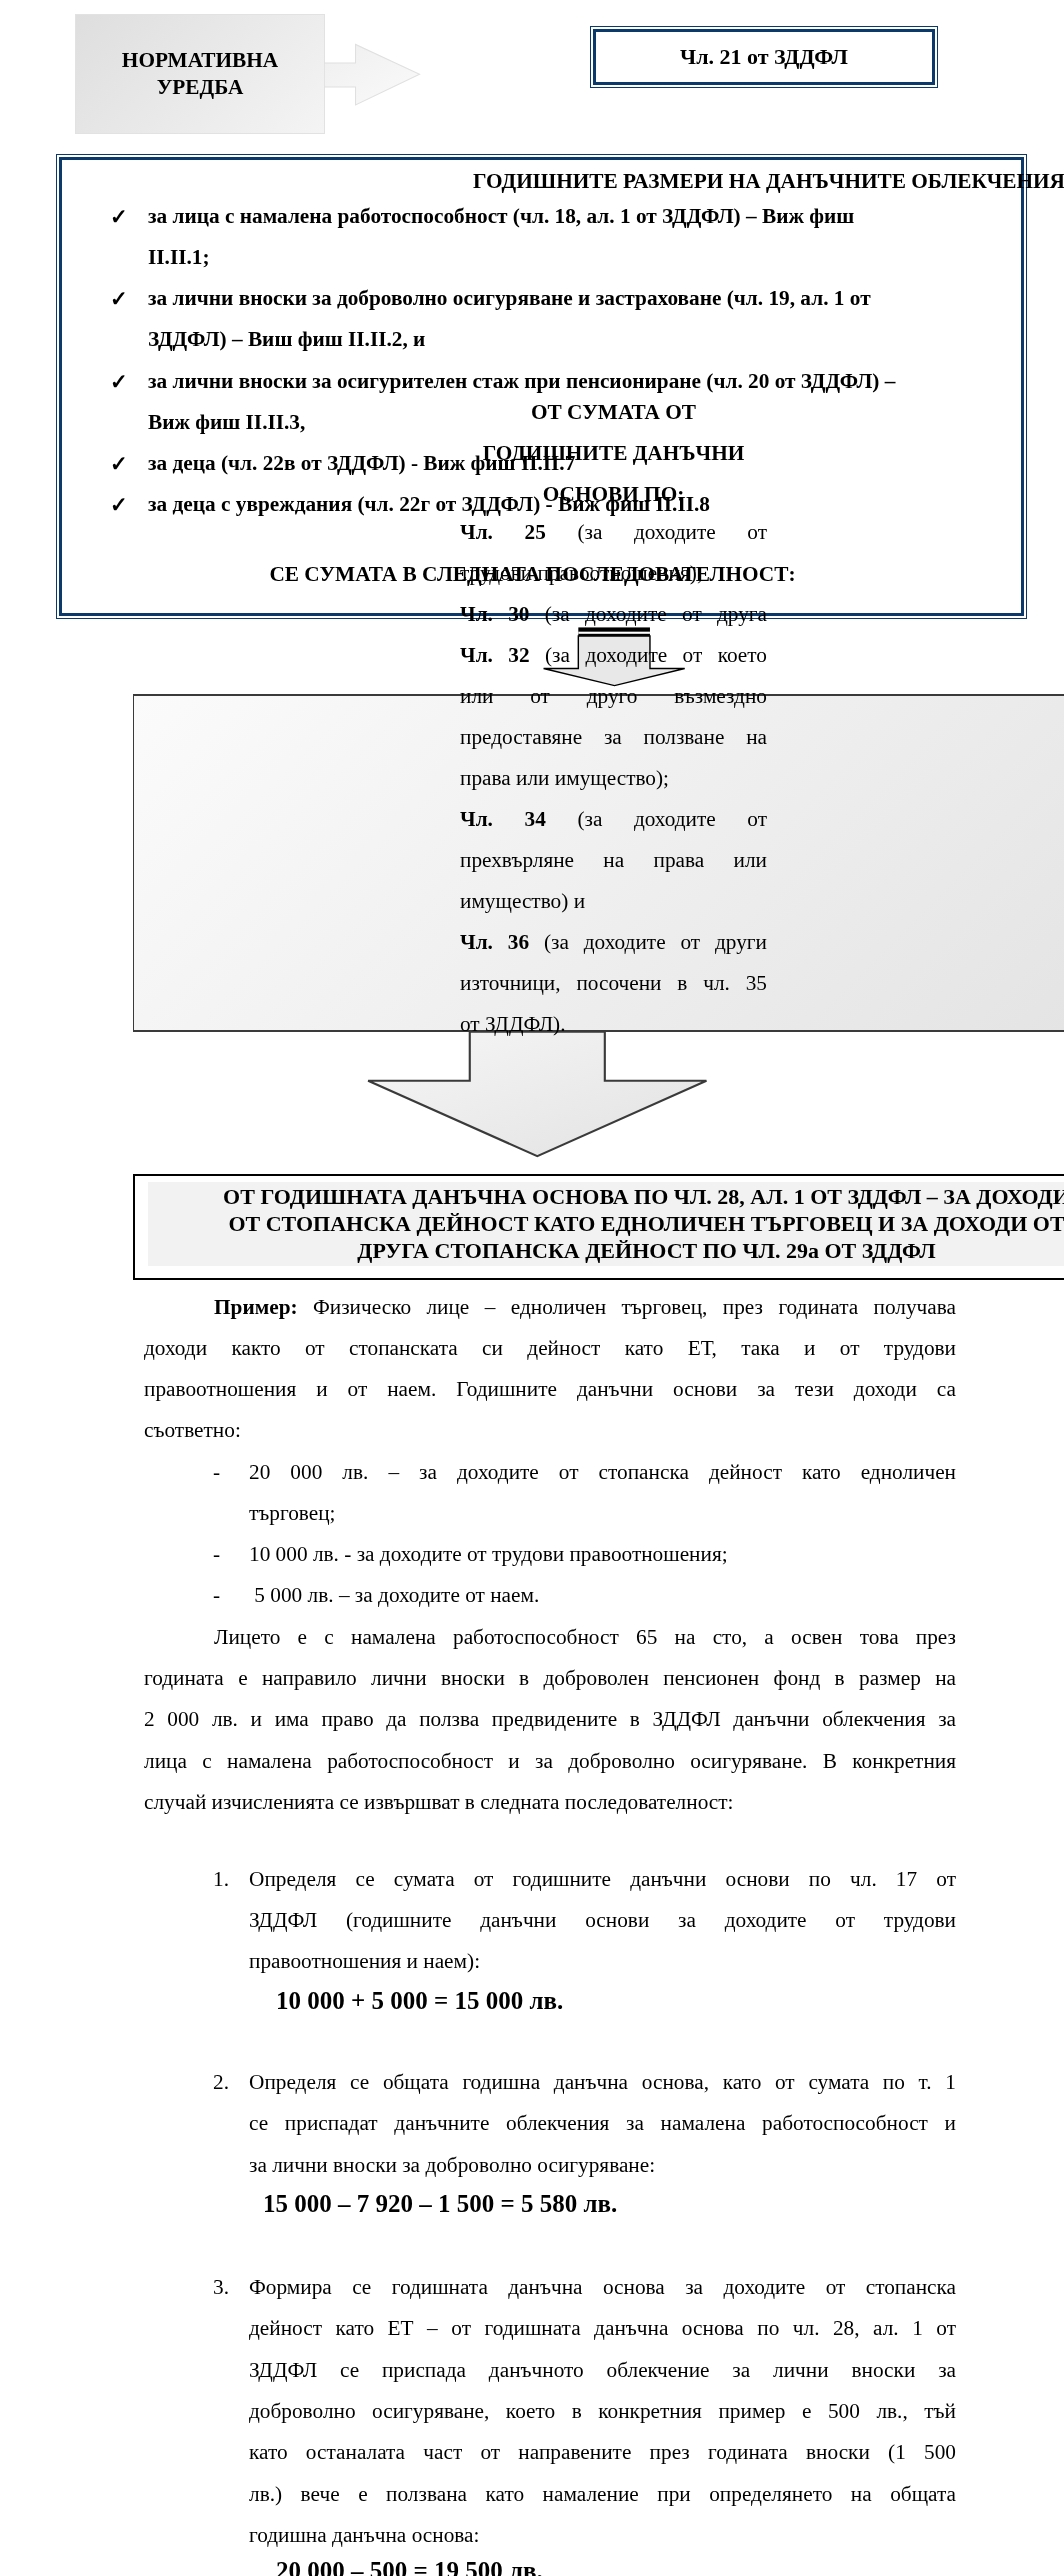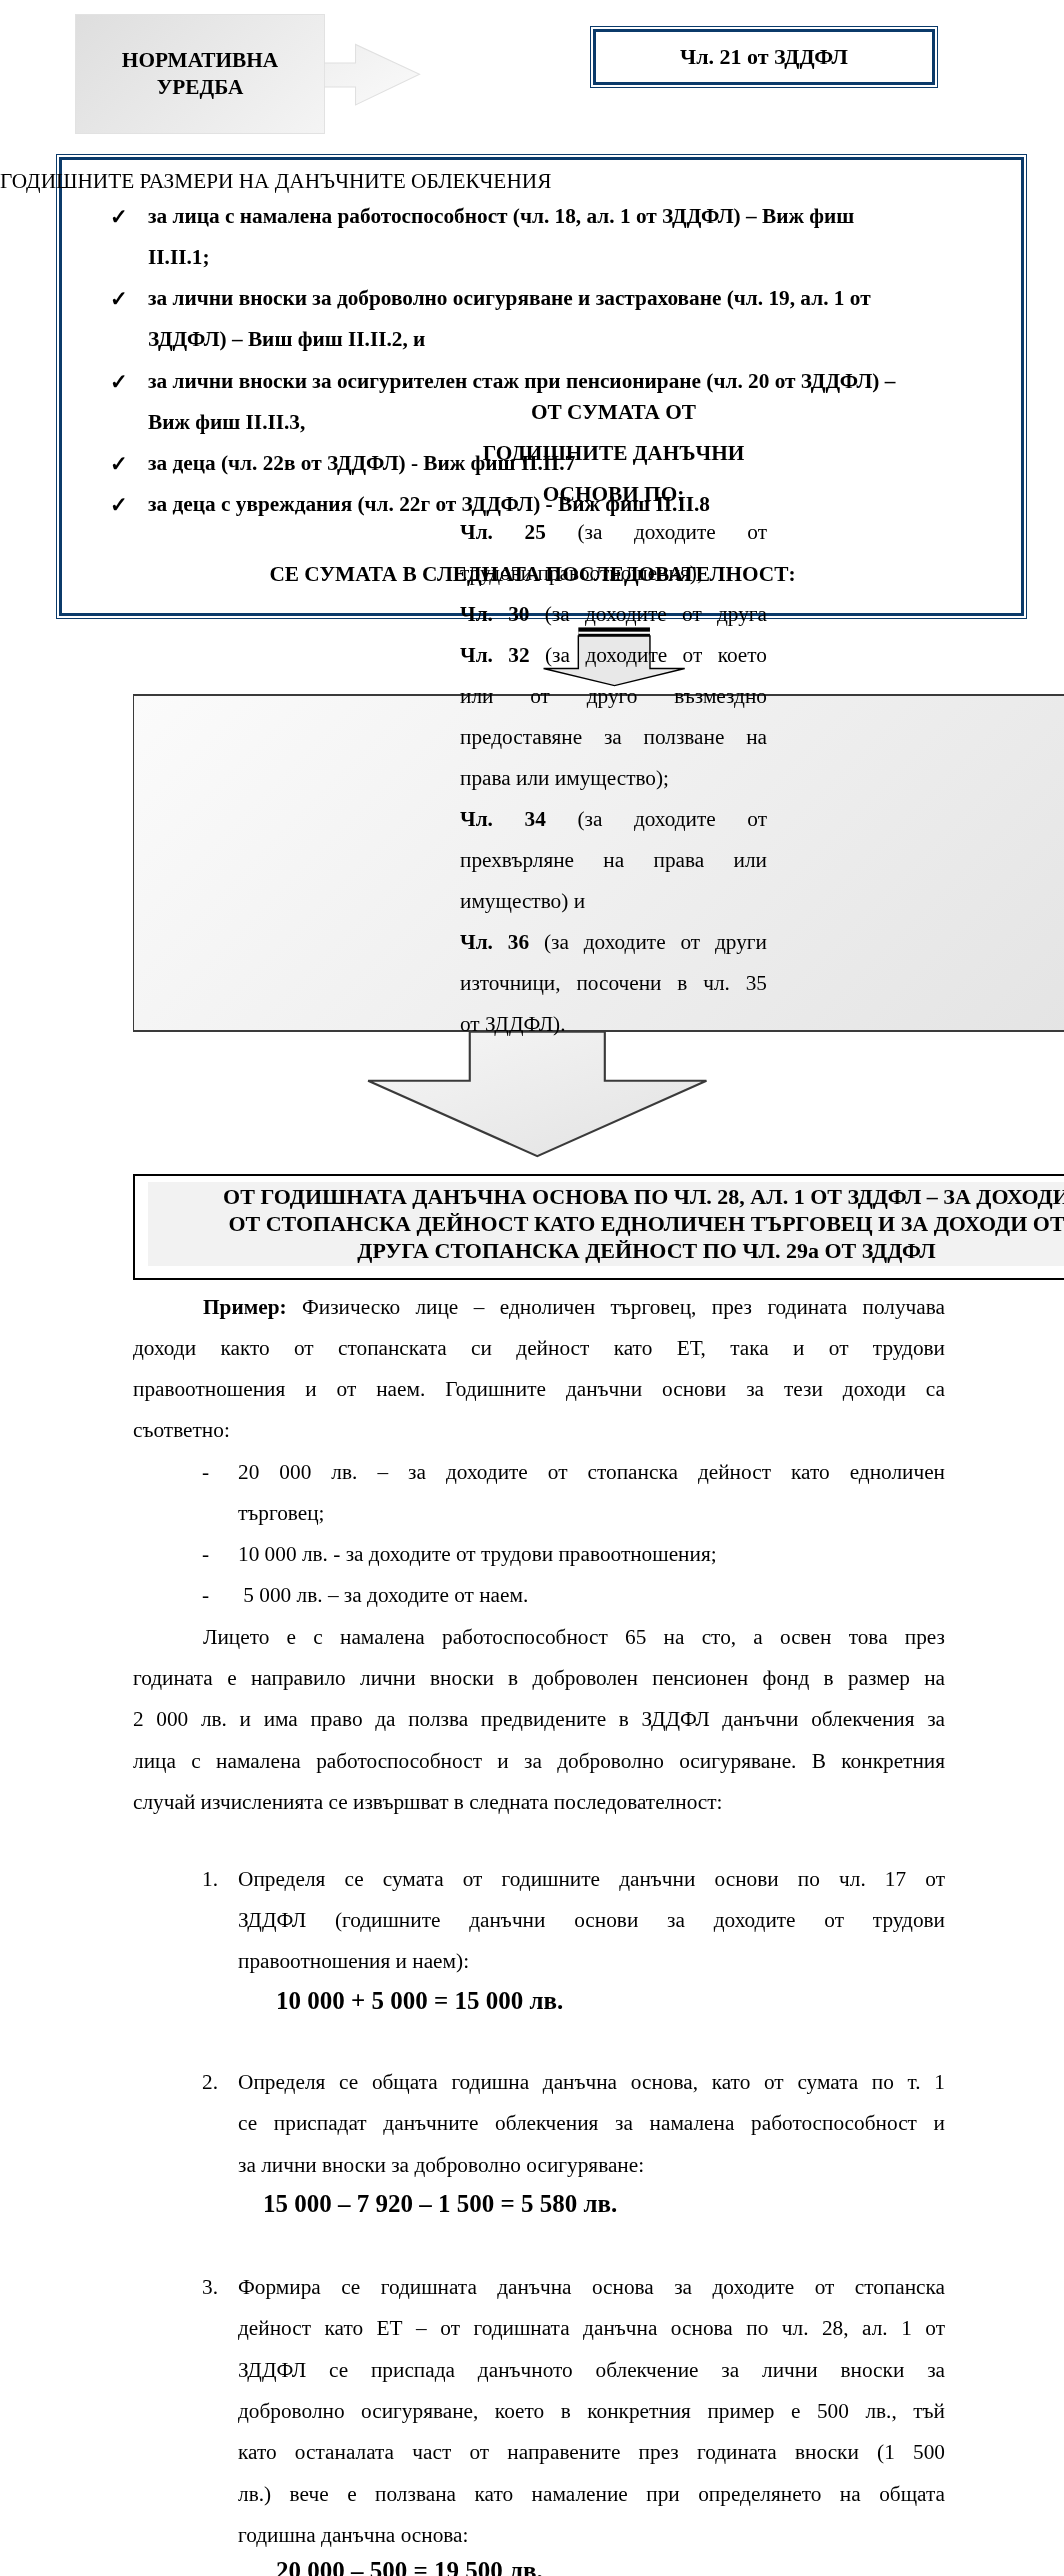--- a/index.html
+++ b/index.html
@@ -18,21 +18,21 @@
   
   #art21-box { left:590px; top:26px; width:348px; height:62px; box-sizing:border-box;
     border:1.4px solid #0b3a6a; padding:2.1px; }
   #art21-box .inner { width:100%; height:100%; box-sizing:border-box; border:3.6px solid #0b3a6a;
     display:flex; align-items:center; justify-content:center; font-weight:bold; font-size:22px; }
 
   
   #relief-box { left:56px; top:154px; width:971px; height:465px; box-sizing:border-box;
     border:1.4px solid #0b3a6a; padding:2.1px; }
   #relief-box .inner { width:100%; height:100%; box-sizing:border-box; border:3.6px solid #0b3a6a; }
-  .relief-title { left:0; width:1065px; text-align:left; top:166px; font-weight:normal; font-size:21.3px; line-height:31px; }
+  .relief-title { left:0; width:1065px; text-align:right; top:166px; font-weight:bold; font-size:21.3px; line-height:31px; }
   .check { left:110px; font-size:21.3px; font-weight:bold; }
   .bl { left:148px; font-size:21.3px; font-weight:bold; white-space:nowrap; }
   .sequence { left:0; width:1065px; text-align:center; font-size:21.3px; font-weight:bold; }
 
   
   #small-arrow { left:541px; top:626px; width:147px; height:61px; }
 
   
   #sources-box { left:133px; top:694px; width:939px; height:338px; box-sizing:border-box;
     border-top:2.1px solid #3a3a3a; border-left:1.4px solid #3a3a3a; border-bottom:2.8px solid #3a3a3a;
@@ -45,21 +45,21 @@
   .col-head { left:460px; width:307px; text-align:center; font-size:21.3px; font-weight:bold; }
   .just { text-align:justify; text-align-last:justify; }
 
   
   #income-box { left:133px; top:1174px; width:939px; height:106px; box-sizing:border-box;
     border:2.1px solid #000; border-right:none; }
   #income-box .bg { position:absolute; left:13px; top:5.7px; width:925px; height:84px; background:#f2f2f2; }
   .income-line { left:135px; width:929px; text-align:center; font-weight:bold; font-size:22px; line-height:27px; white-space:nowrap;padding-left:47px; }
 
   
-  .body { font-size:21.3px; line-height:41px; }
+  .body { font-size:21.3px; line-height:41px;margin-left:11px; }
   .para { left:133px; width:812px; }
   .dash { left:202px; font-size:21.3px; }
   .dtext { left:238px; width:707px; }
   .num { left:202px; font-size:21.3px; }
   .ntext { left:238px; width:707px; }
   .formula { font-size:25px; font-weight:bold; }
 </style>
 </head>
 <body>
 

